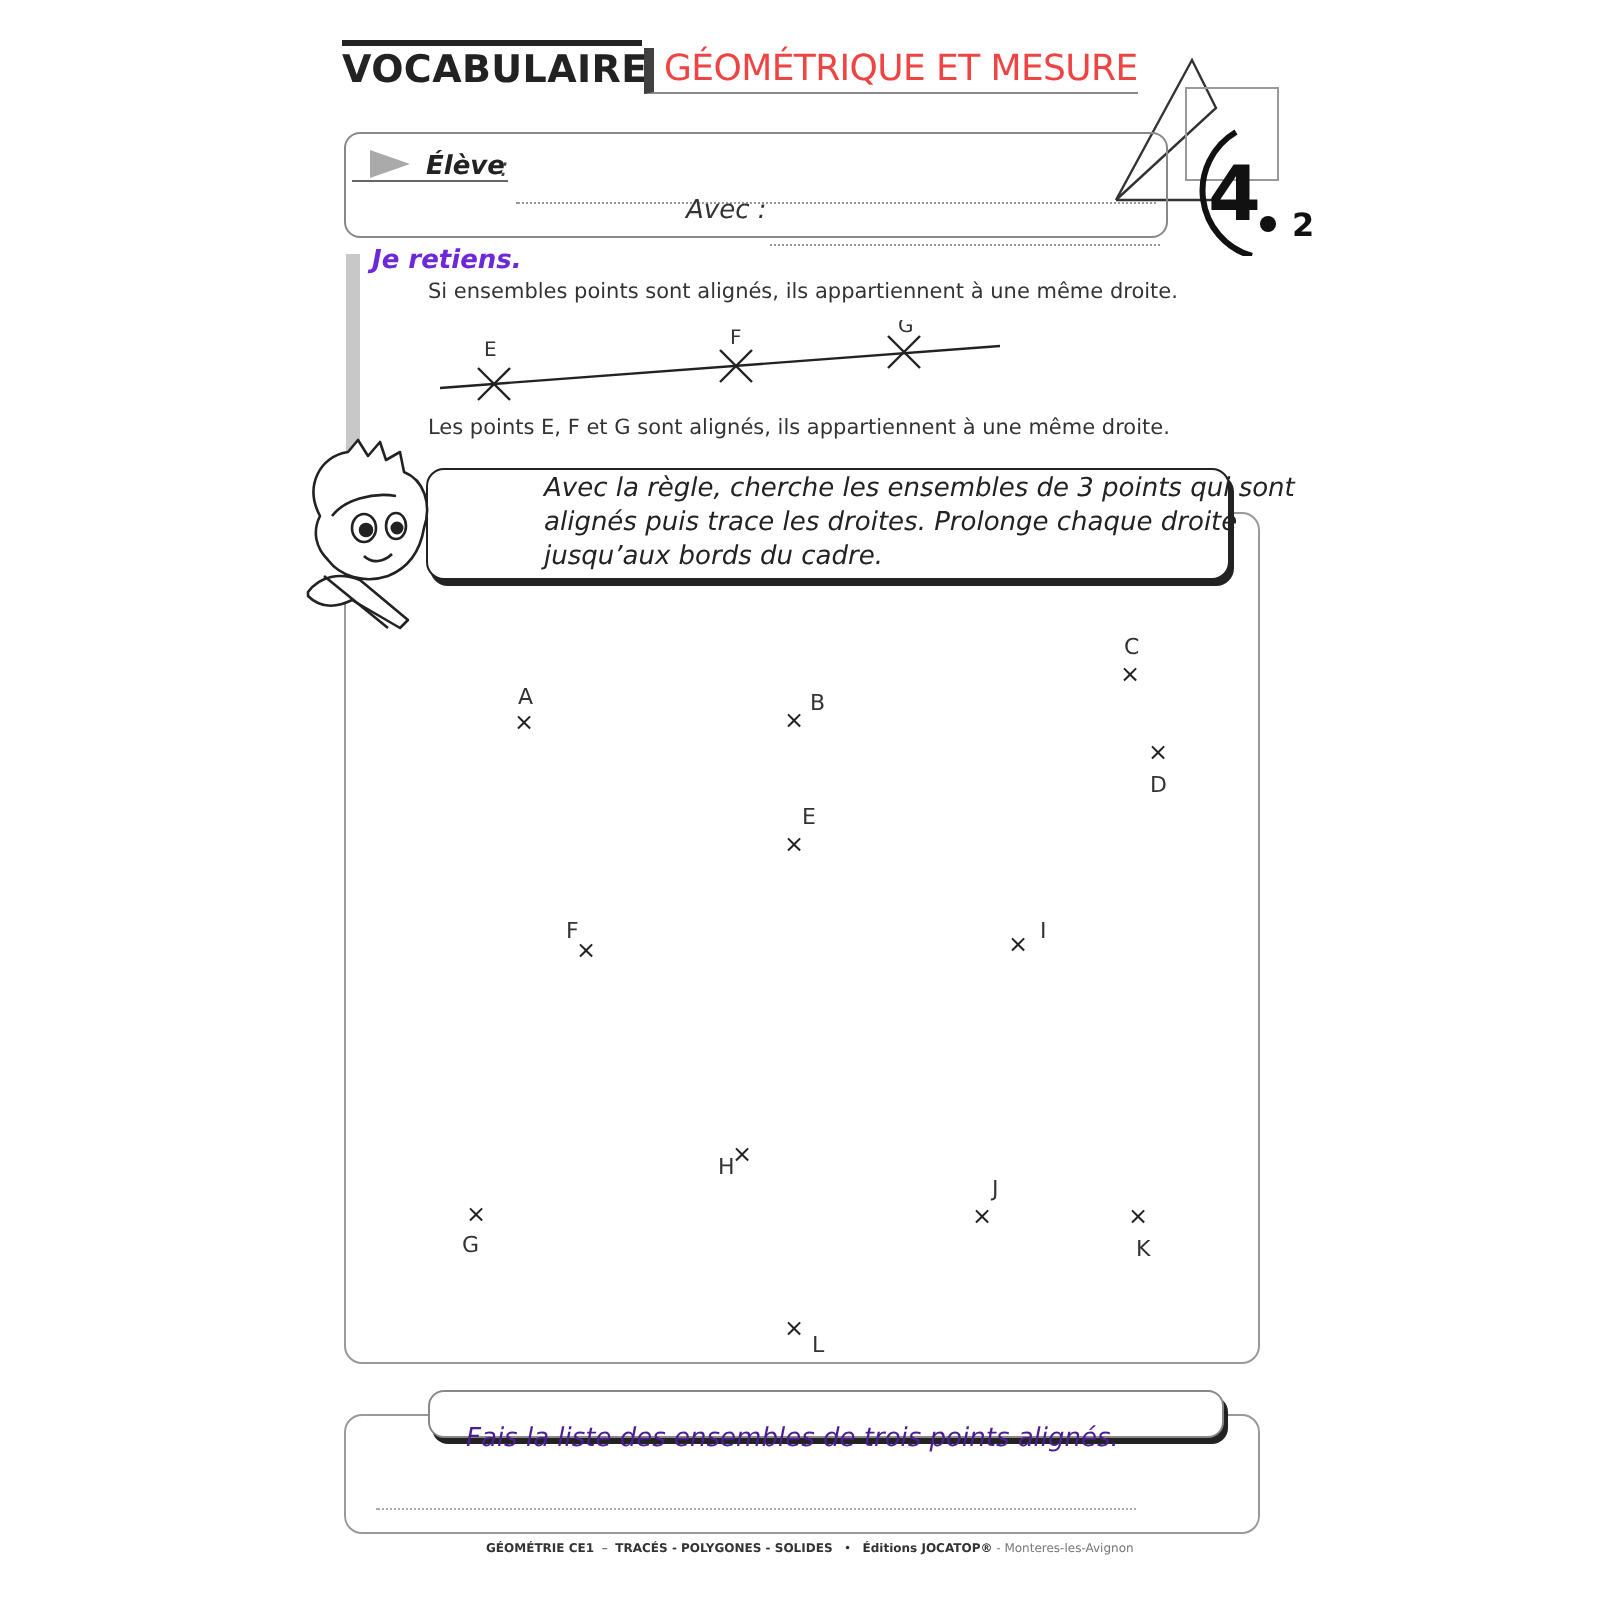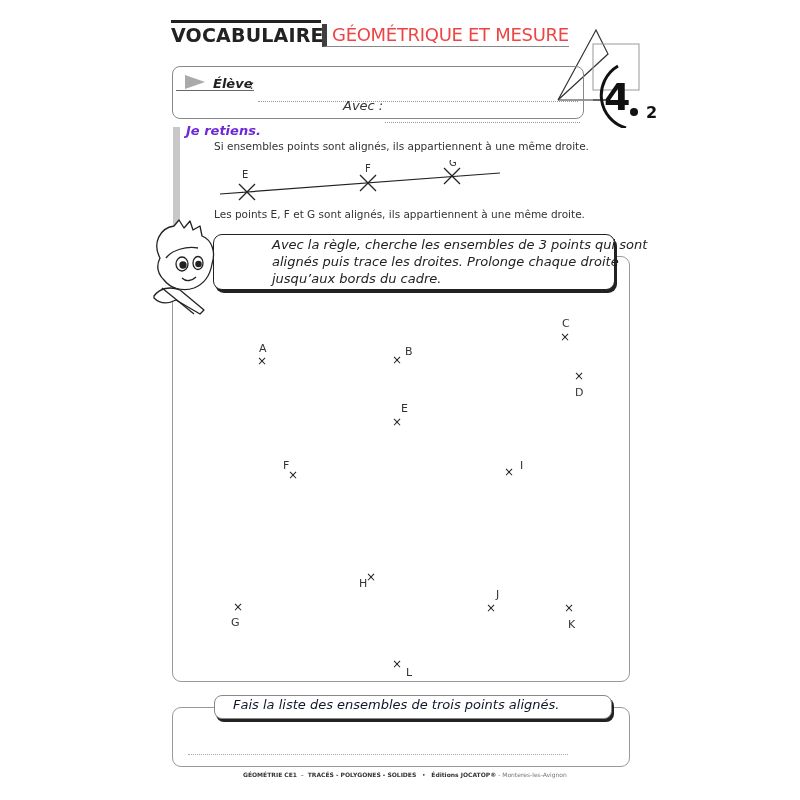--- a/index.html
+++ b/index.html
@@ -32,21 +32,21 @@
   .frame-main{left:172px;top:256px;width:456px;height:424px;border:1px solid #999;border-radius:9px;}
   .bubble{left:213px;top:234px;width:400px;height:54px;background:#fff;border:1.5px solid #222;border-radius:9px;box-shadow:2px 3px 0 #222;}
   .bubble-text{left:229px;top:236px;width:380px;font-size:13px;font-style:italic;color:#222;line-height:17px;margin-left:43px;}
   .kid-svg{left:146px;top:218px;}
   
   .pt{position:absolute;font-size:11px;color:#333;line-height:11px;}
   .cross{position:absolute;font-size:12px;color:#222;line-height:12px;width:12px;text-align:center;}
   
   .frame-bottom{left:172px;top:707px;width:456px;height:58px;border:1px solid #999;border-radius:9px;}
   .bubble2{left:214px;top:695px;width:396px;height:22px;background:#fff;border:1px solid #888;border-radius:8px;box-shadow:2px 3px 0 #222;}
-  .bubble2-text{left:233px;top:697px;font-size:13px;font-style:italic;color:#0f172a;}
+  .bubble2-text{left:233px;top:712px;font-size:13px;font-style:italic;color:#4c1d95;}
   .list-line{left:188px;top:742px;width:380px;border-bottom:1px dotted #aaa;}
   
   .footer{left:243px;top:771px;font-size:6px;color:#333;white-space:nowrap;}
   .footer b{font-weight:bold;}
   .footer .place{color:#777;}
 </style>
 </head>
 <body>
 
 <div class="abs hdr-bar"></div>

